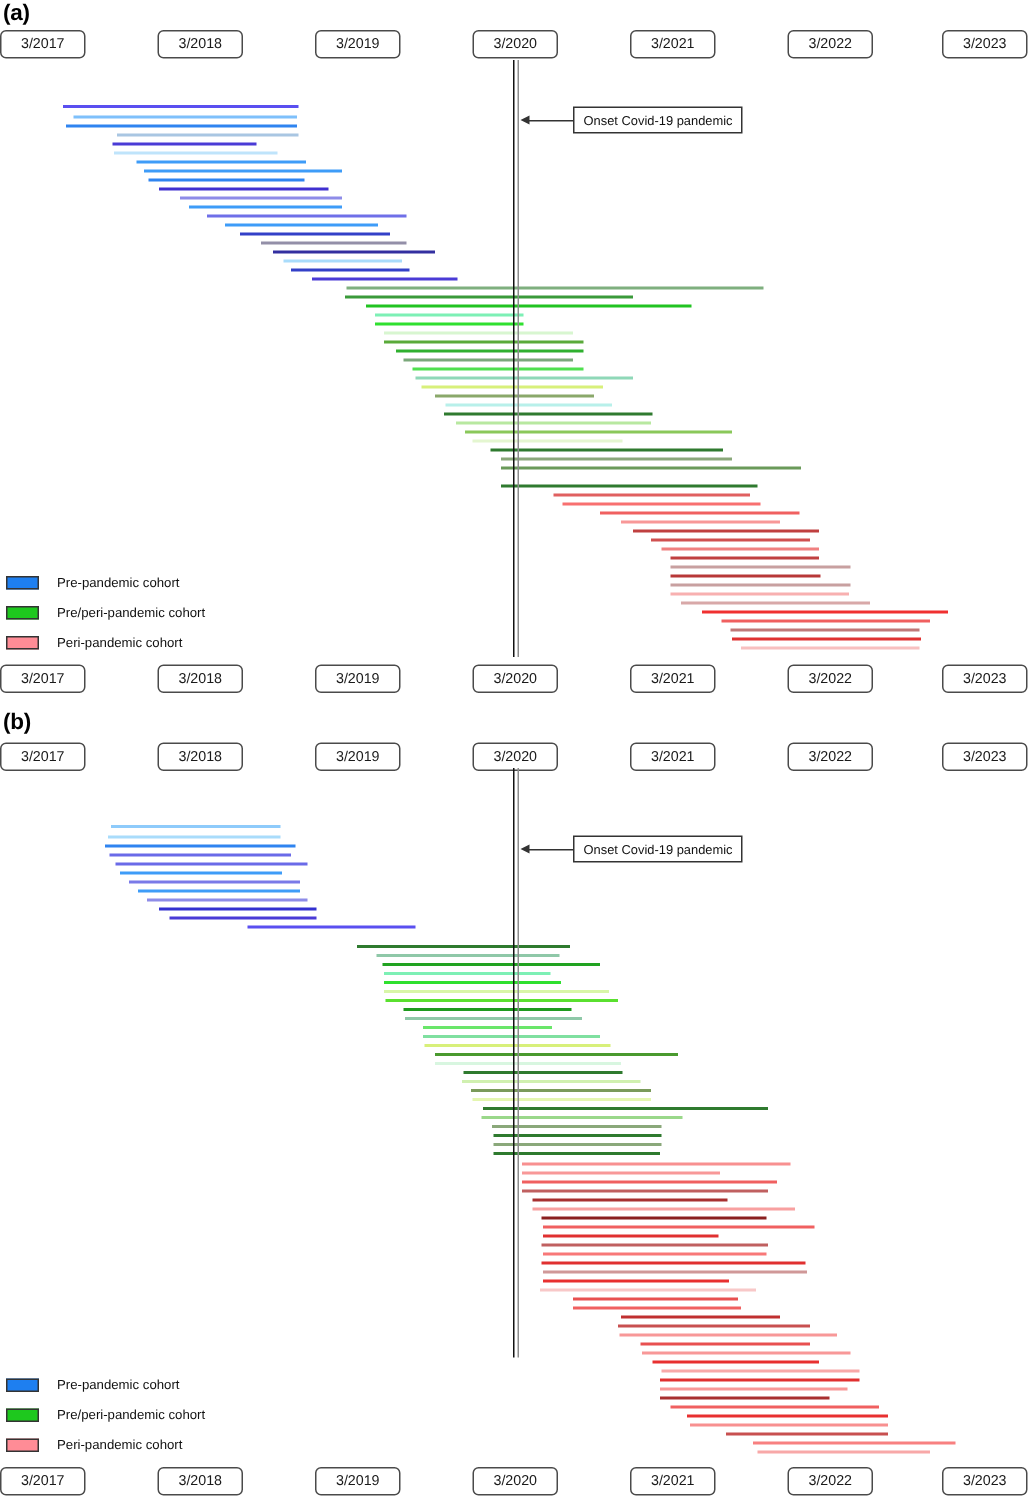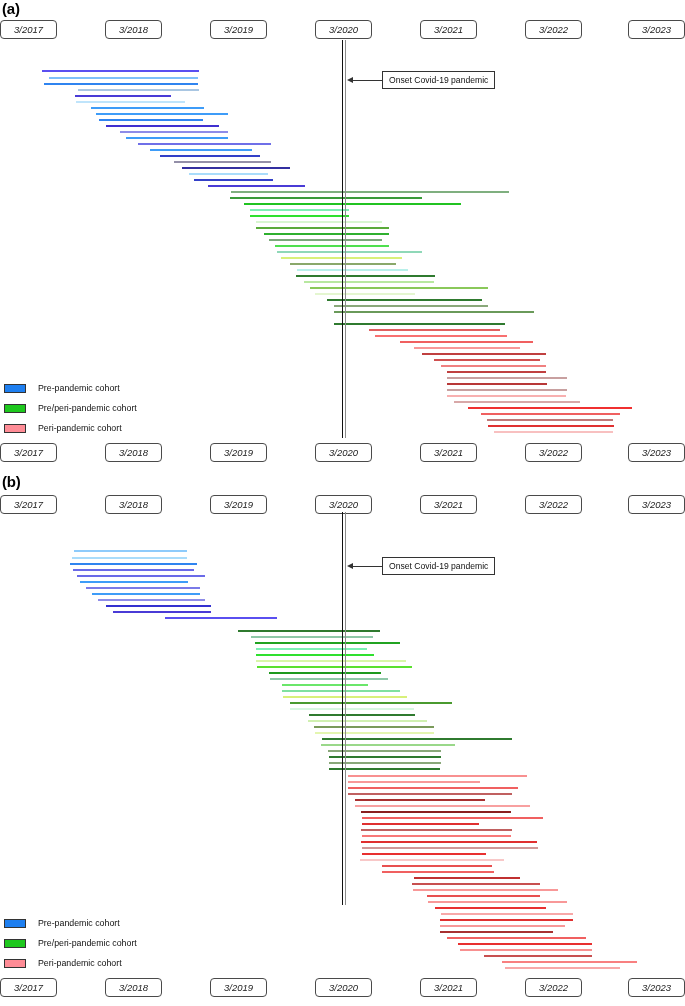--- a/index.html
+++ b/index.html
@@ -8,21 +8,21 @@
        -webkit-font-smoothing:antialiased;overflow:hidden;}
 
   .panel{position:absolute;left:0;width:685px;}
   #panel-a{top:0;height:470px;}
   #panel-b{top:473px;height:533px;}
 
   .panel-label{position:absolute;left:2px;font-size:15px;font-weight:bold;
                color:#000;letter-spacing:-0.2px;line-height:1;}
 
   
-  .axis{position:absolute;left:0;width:685px;height:20px;font-style:italic;}
+  .axis{position:absolute;left:0;width:685px;height:20px;}
   .tick{position:absolute;top:0;height:19px;width:57px;
         border:1px solid #4a4a4a;border-radius:4px;background:#fff;
         box-sizing:border-box;display:flex;align-items:center;
         justify-content:center;font-size:9.5px;color:#1a1a1a;}
 
   
   .plot{position:absolute;left:0;width:685px;overflow:hidden;}
 
   .vline{position:absolute;width:1px;background:#111;}
   .vline.grey{background:#8c8c8c;}

